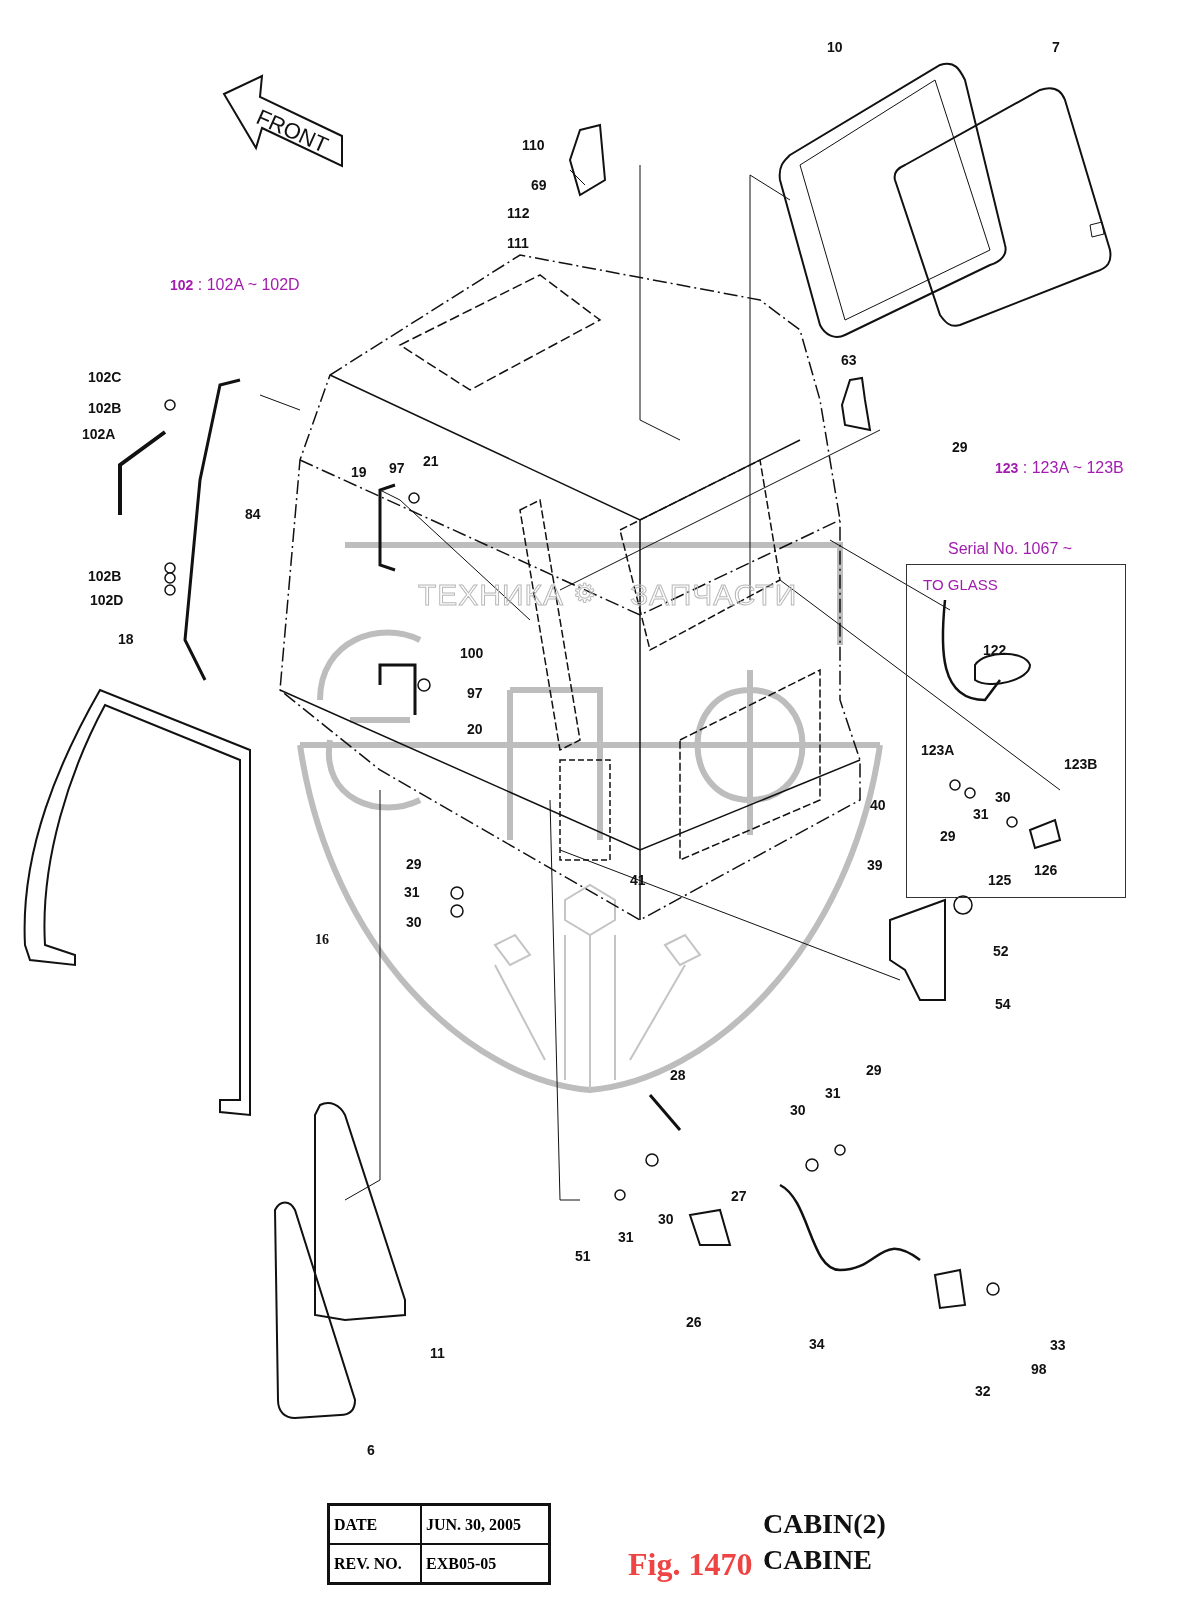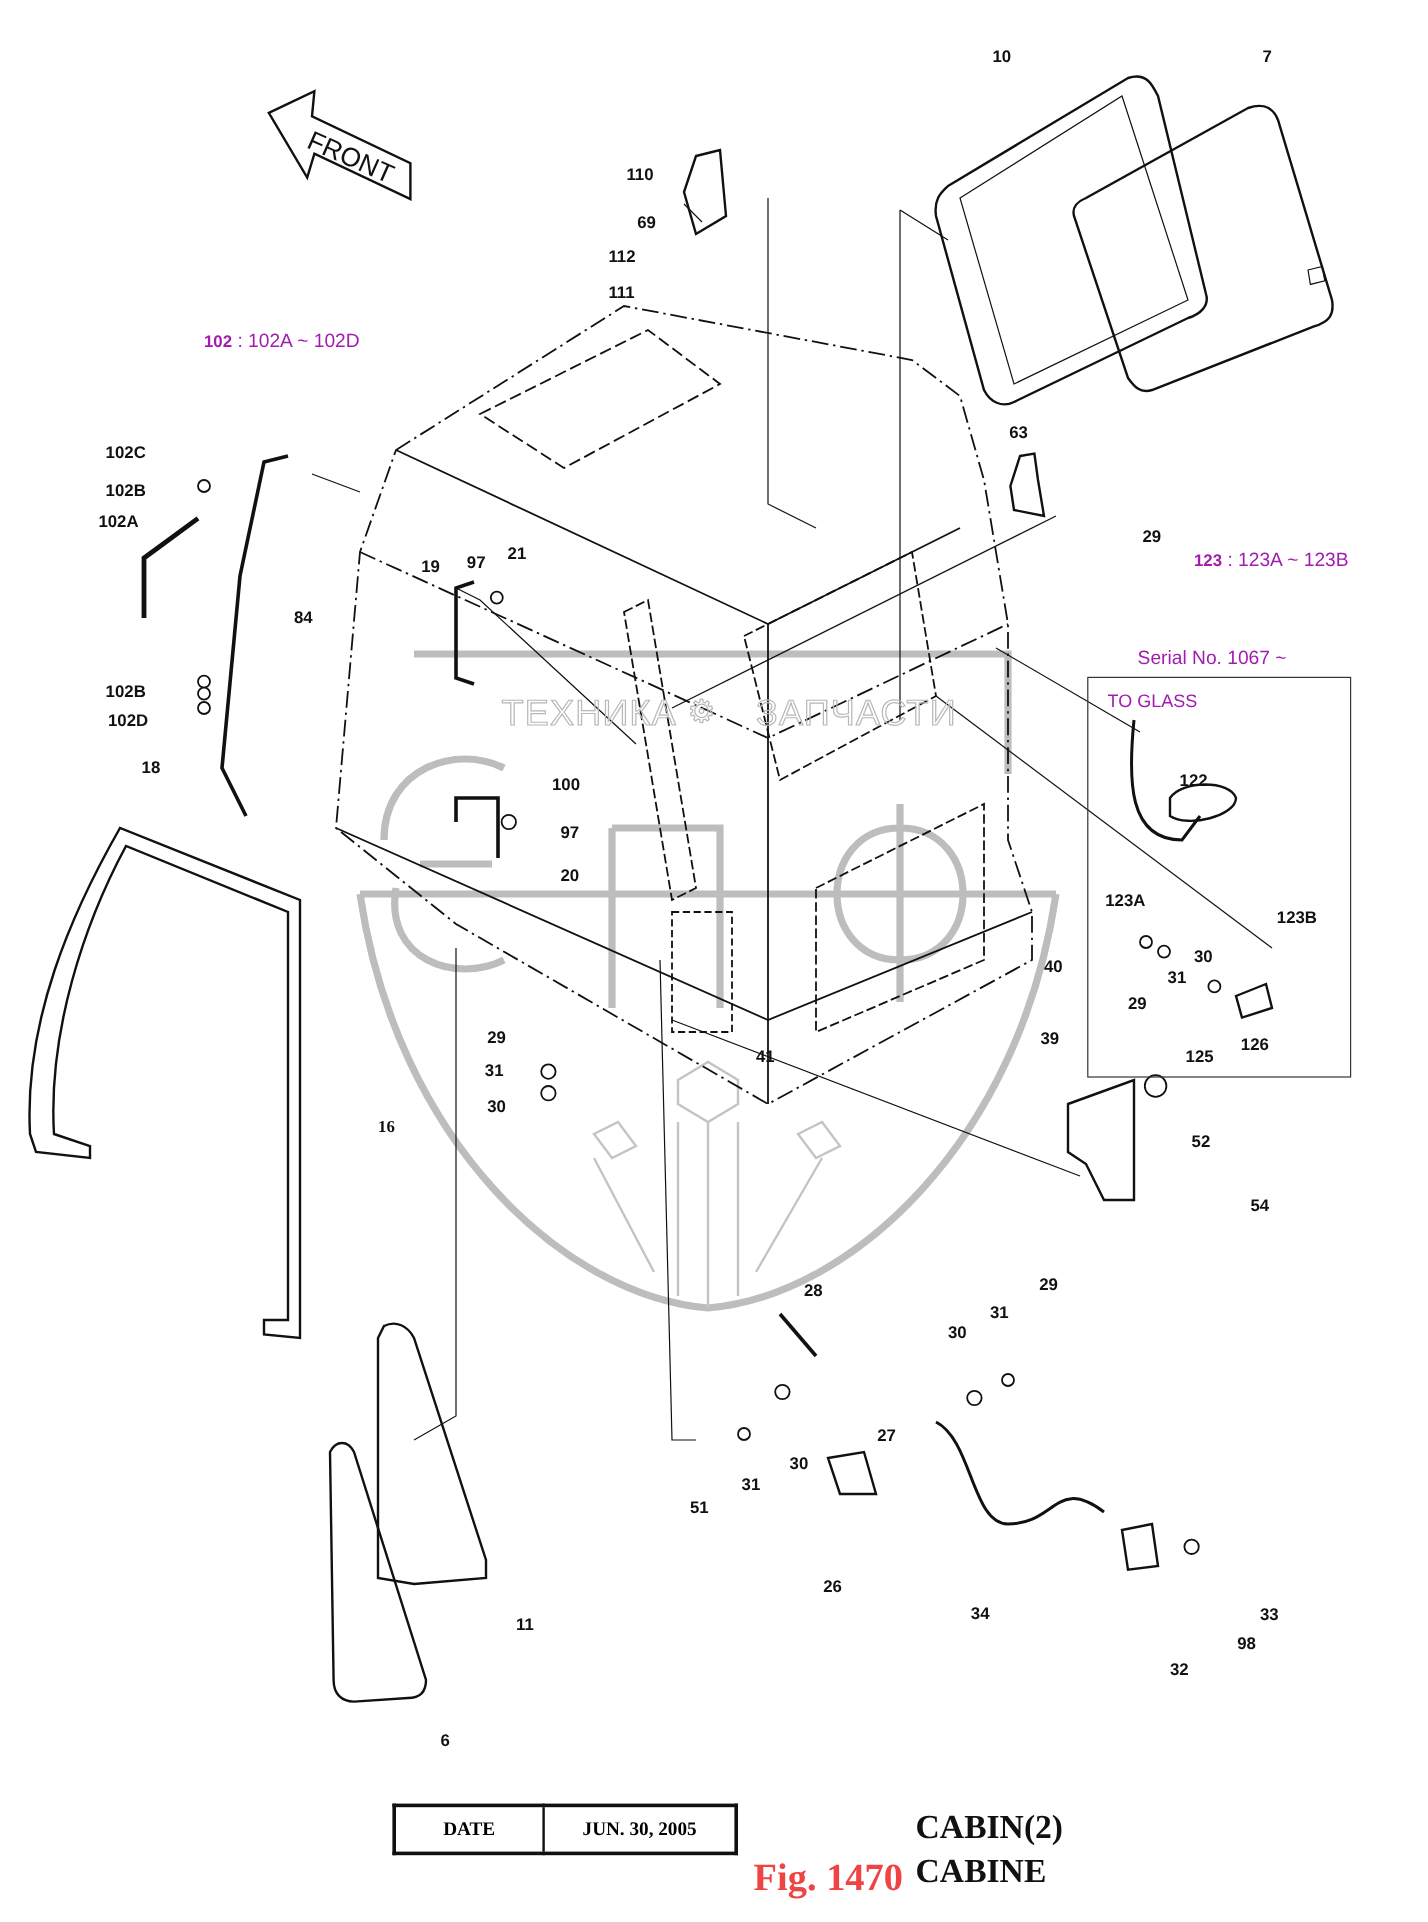--- a/index.html
+++ b/index.html
@@ -3,21 +3,21 @@
   <meta charset="utf-8">
   <style>
     html, body { margin: 0; padding: 0; background: #ffffff; }
     body { width: 1190px; height: 1602px; position: relative; overflow: hidden; font-family: "Liberation Sans", sans-serif; }
     #canvas { position: absolute; left: 0; top: 0; }
     .lbl { position: absolute; font-family: "Liberation Sans", sans-serif; font-weight: bold; font-size: 14px; color: #111; white-space: nowrap; line-height: 1; }
     .note { position: absolute; font-family: "Liberation Sans", sans-serif; font-size: 16px; color: #a21caf; white-space: nowrap; line-height: 1; }
     .note b { font-weight: bold; font-size: 14px; }
     .wm-text { position: absolute; font-family: "Liberation Sans", sans-serif; font-size: 30px; color: transparent; -webkit-text-stroke: 1px #b8b8b8; letter-spacing: 1px; white-space: nowrap; }
     .title-table { position: absolute; left: 327px; top: 1503px; border-collapse: collapse; border: 3px solid #111; font-family: "Liberation Serif", serif; font-weight: bold; font-size: 16px; }
-    .title-table td { border: 2px solid #111; text-align: center; padding: 0 20px; height: 37px; }
+    .title-table td { border: 2px solid #111; text-align: left; padding: 0 4px; height: 37px; }
     .title-table td.k { width: 82px; }
     .title-table td.v { width: 118px; }
     .fig { position: absolute; left: 628px; top: 1546px; font-family: "Liberation Serif", serif; font-weight: bold; font-size: 32px; color: #ef4444; text-align: right; }
     .figname { position: absolute; left: 763px; font-family: "Liberation Serif", serif; font-weight: bold; font-size: 28px; color: #111; }
     .serial-box { position: absolute; left: 906px; top: 564px; width: 218px; height: 332px; border: 1.5px solid #333; }
   </style>
 </head>
 <body>
 
 <svg id="canvas" width="1190" height="1602" viewBox="0 0 1190 1602" xmlns="http://www.w3.org/2000/svg">
@@ -148,21 +148,21 @@
 <div class="lbl" style="left:315px;top:933px;font-family:Liberation Serif, serif;">16</div>
 <div class="lbl" style="left:983px;top:643px;">122</div>
 <div class="lbl" style="left:921px;top:743px;">123A</div>
 <div class="lbl" style="left:1064px;top:757px;">123B</div>
 <div class="lbl" style="left:995px;top:790px;">30</div>
 <div class="lbl" style="left:973px;top:807px;">31</div>
 <div class="lbl" style="left:940px;top:829px;">29</div>
 <div class="lbl" style="left:988px;top:873px;">125</div>
 <div class="lbl" style="left:1034px;top:863px;">126</div>
 <div class="lbl" style="left:993px;top:944px;">52</div>
-<div class="lbl" style="left:995px;top:997px;margin-left:47px;">54</div>
+<div class="lbl" style="left:995px;top:997px;">54</div>
 <div class="lbl" style="left:670px;top:1068px;">28</div>
 <div class="lbl" style="left:866px;top:1063px;">29</div>
 <div class="lbl" style="left:825px;top:1086px;">31</div>
 <div class="lbl" style="left:790px;top:1103px;">30</div>
 <div class="lbl" style="left:731px;top:1189px;">27</div>
 <div class="lbl" style="left:658px;top:1212px;">30</div>
 <div class="lbl" style="left:618px;top:1230px;">31</div>
 <div class="lbl" style="left:575px;top:1249px;">51</div>
 <div class="lbl" style="left:686px;top:1315px;">26</div>
 <div class="lbl" style="left:809px;top:1337px;">34</div>
@@ -171,17 +171,21 @@
 <div class="lbl" style="left:975px;top:1384px;">32</div>
 <div class="lbl" style="left:430px;top:1346px;">11</div>
 <div class="lbl" style="left:367px;top:1443px;">6</div>
 
 <table class="title-table">
   <tbody>
       <tr>
     <td class="k">DATE</td>
     <td class="v">JUN. 30, 2005</td>
   </tr>
+  <tr>
+    <td class="k">REV. NO.</td>
+    <td class="v">EXB05-05</td>
+  </tr>
 </tbody>
   </table>
 <div class="fig">Fig. 1470</div>
 <div class="figname" style="top:1508px;">CABIN(2)</div>
 <div class="figname" style="top:1544px;">CABINE</div>
 
 </body></html>

